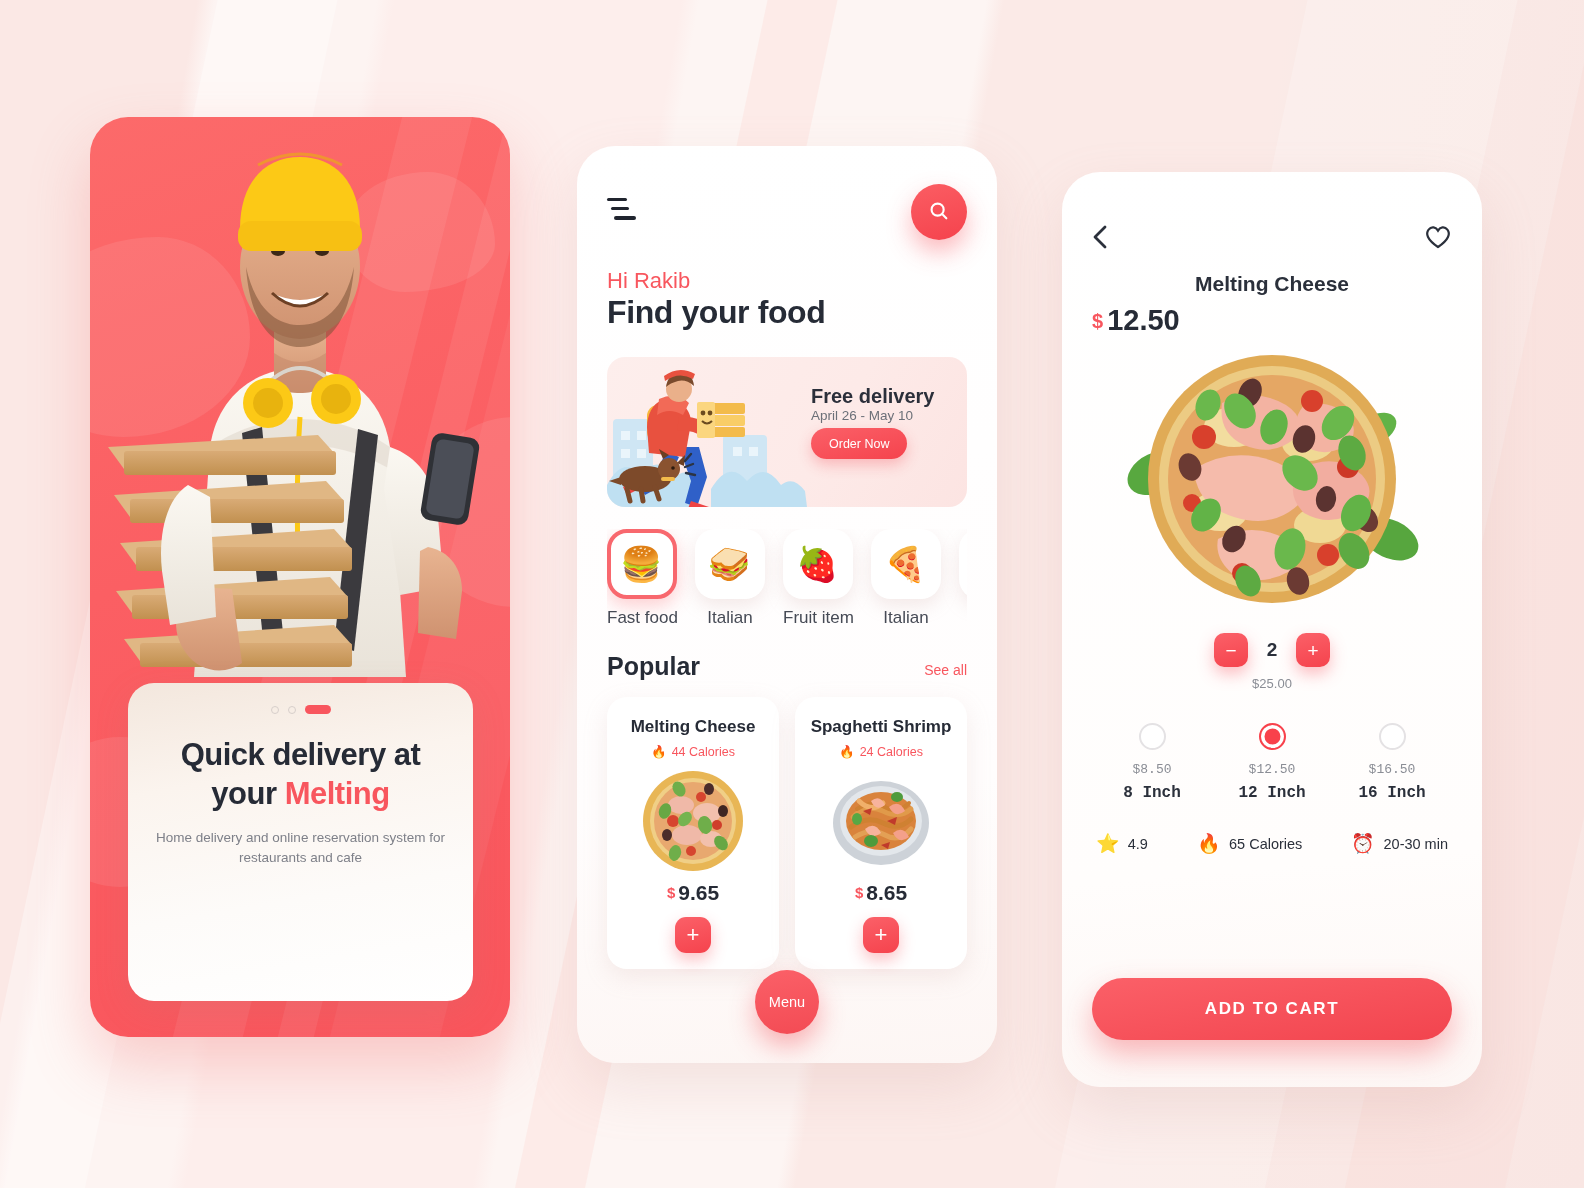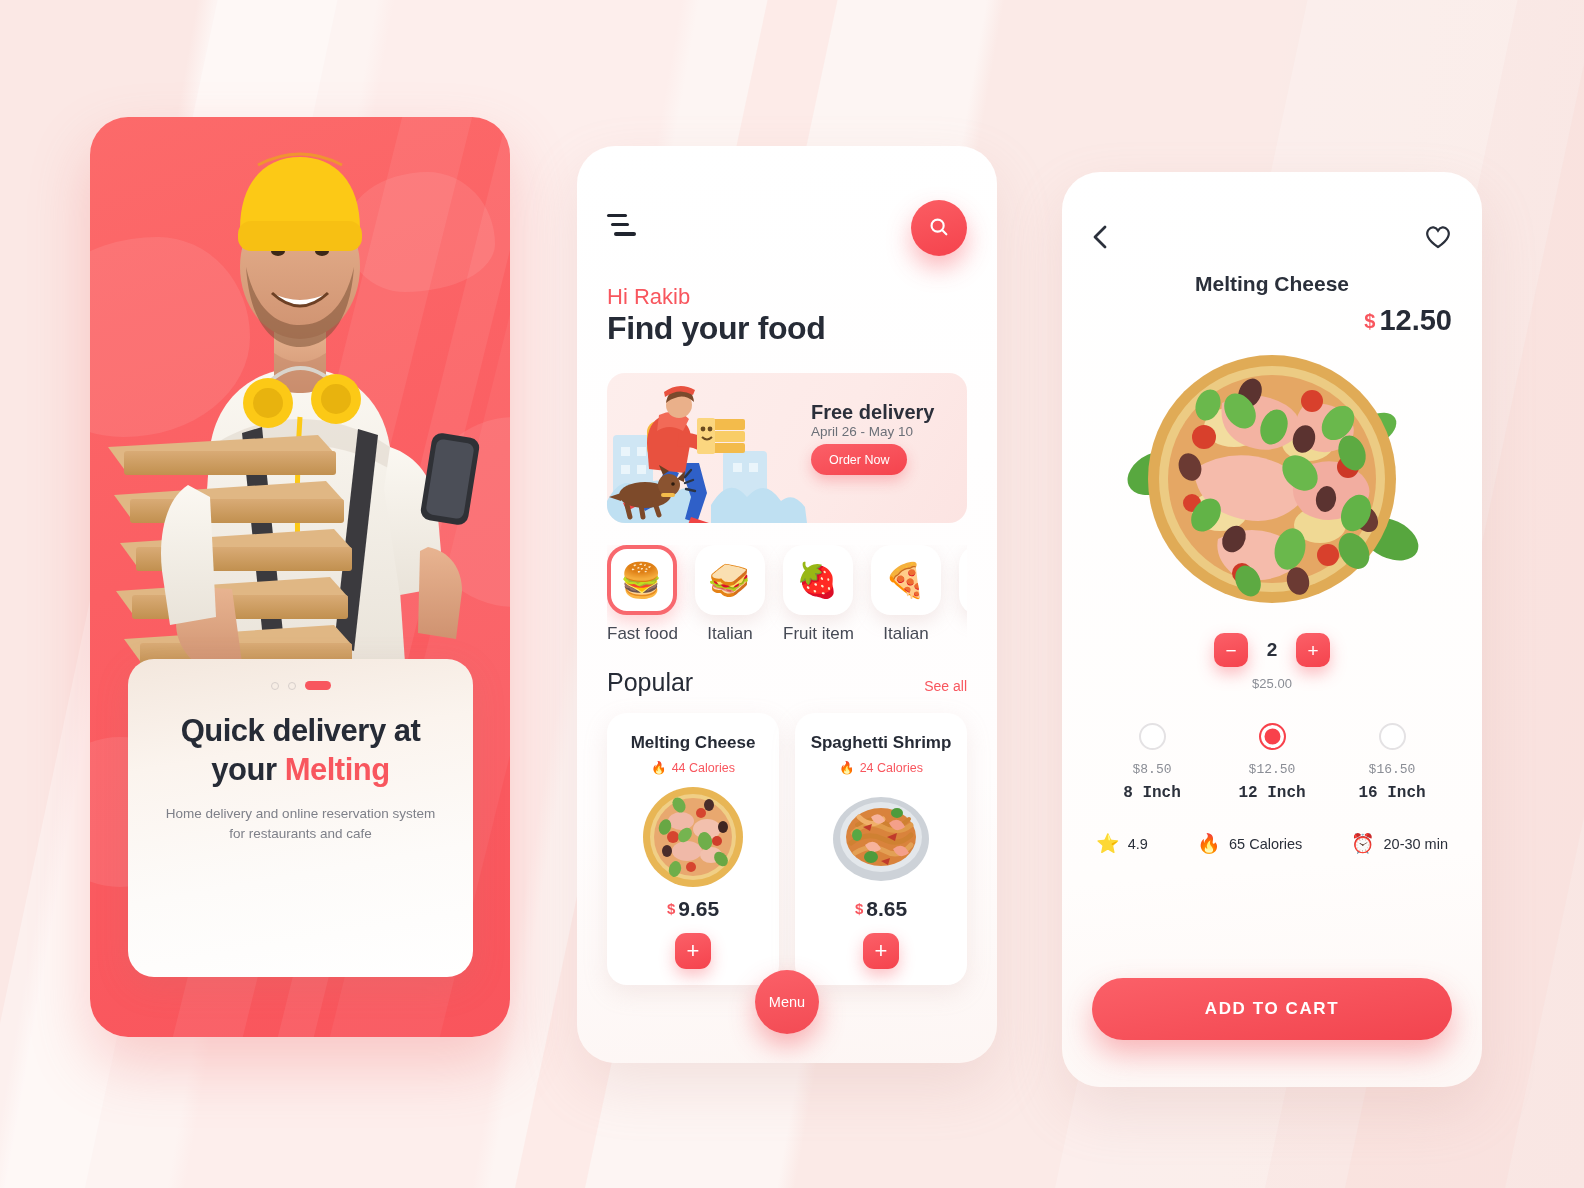--- a/index.html
+++ b/index.html
@@ -52,25 +52,25 @@
   #screen1 .diag.d1 { left:195px; }
   #screen1 .diag.d2 { left:300px; width:36px;}
   #screen1 .diag.d3 { left:352px; width:110px; background:rgba(255,255,255,0.05);}
 
   
   .hero-photo { position:absolute; left:0; top:0; width:420px; height:600px; }
   .hero-photo svg { display:block; }
 
   
   .info-card {
-    position:absolute; left:38px; top:542px; width:345px; height:318px;
+    position:absolute; left:38px; top:566px; width:345px; height:318px;
     background:linear-gradient(170deg,#f3e7dd 0%, #fbf4ee 30%, #fdfbf9 65%, #ffffff 100%);
     border-radius:26px;
     box-shadow:0 10px 34px rgba(180,120,110,0.16);
-    padding:22px 32px 0;
+    padding:22px 22px 0;
     text-align:center;
   }
   .dots { display:flex; justify-content:center; align-items:center; gap:9px; margin-bottom:22px; }
   .dot { width:8px;height:8px;border-radius:50%; border:1.6px solid #d7cfcb; }
   .dot.pill { width:26px;height:9px;border-radius:6px;background:#f8565e;border:none;}
   .hl-title {
     font-size:31px; font-weight:700; color:#262b36; line-height:1.25; letter-spacing:-0.5px;
   }
   .hl-title .accent { color:#f8565e; }
   .hl-sub { margin-top:14px; font-size:13.5px; color:#7e8089; line-height:1.5; }
@@ -81,21 +81,21 @@
     display:flex; align-items:center; justify-content:center;
     box-shadow:0 12px 26px rgba(246,70,82,0.36);
     cursor:pointer; border:none;
   }
 
   
   #screen2 {
     left:577px; top:146px; width:420px; height:917px;
     background:linear-gradient(175deg,#ffffff 0%, #fffdfd 70%, #fdf6f4 100%);
     box-shadow:0 24px 56px rgba(205,150,145,0.2);
-    padding:60px 30px 0;
+    padding:44px 30px 0;
   }
   .topbar { display:flex; align-items:flex-start; justify-content:space-between; }
   .hamburger { width:30px; padding-top:8px; cursor:pointer; }
   .hamburger i { display:block; height:3.2px; background:#20242e; border-radius:2px; margin-bottom:6px; }
   .hamburger i:nth-child(1){ width:20px; margin-left:0; }
   .hamburger i:nth-child(2){ width:18px; margin-left:4px; }
   .hamburger i:nth-child(3){ width:22px; margin-left:7px; }
   .searchbtn {
     width:56px;height:56px;border-radius:50%;
     background:linear-gradient(165deg,#fb5d63 0%, #f5434d 100%);
@@ -130,21 +130,21 @@
     display:flex;align-items:center;justify-content:center;font-size:34px;
     box-shadow:0 7px 18px rgba(200,160,155,0.22);
   }
   .cat.active .cat-ic {
     border:4px solid #f8686e; background:#fff;
     box-shadow:0 7px 18px rgba(248,104,110,0.3);
   }
   .cat-lb { margin-top:9px; font-size:17px; color:#464a55; white-space:nowrap; }
 
   .sec-head { margin-top:24px; display:flex; align-items:baseline; justify-content:space-between; }
-  .sec-title { font-size:25px; font-weight:400; color:#262b36; }
+  .sec-title { font-size:25px; font-weight:700; color:#262b36; }
   .see-all { font-size:14px; color:#f8565e; cursor:pointer; }
 
   .pop-row { margin-top:16px; display:flex; gap:16px; }
   .pop-card {
     flex:1; background:#fff; border-radius:20px; padding:20px 10px 16px;
     text-align:center; box-shadow:0 8px 24px rgba(200,160,155,0.18);
     height:272px; display:flex; flex-direction:column; align-items:center;
   }
   .pop-name { font-size:17px; font-weight:700; color:#262b36; }
   .pop-cal { margin-top:7px; font-size:12.5px; color:#f8565e; display:flex; gap:5px; align-items:center; justify-content:center; }
@@ -168,21 +168,21 @@
   
   #screen3 {
     left:1062px; top:172px; width:420px; height:915px;
     background:linear-gradient(175deg,#ffffff 0%, #fffdfc 75%, #fdf7f5 100%);
     box-shadow:0 24px 56px rgba(205,150,145,0.2);
     padding:52px 30px 0;
   }
   .d-top { display:flex; align-items:center; justify-content:space-between; }
   .icon-btn { background:none;border:none;cursor:pointer;padding:0; line-height:0;}
   .d-name { margin-top:22px; text-align:center; font-size:21px; font-weight:700; color:#2b303b; }
-  .d-price { margin-top:8px; text-align:right; font-size:29px; font-weight:700; color:#262b36; }
+  .d-price { margin-top:8px; text-align:left; font-size:29px; font-weight:700; color:#262b36; }
   .d-price .cur { color:#f8565e; font-size:20px; margin-right:4px; vertical-align:2px; }
   .d-img { margin-top:6px; height:272px; display:flex; align-items:center; justify-content:center; }
 
   .stepper { margin-top:18px; display:flex; align-items:center; justify-content:center; gap:15px; }
   .step-btn {
     width:34px;height:34px;border-radius:10px;
     background:linear-gradient(165deg,#fb6068 0%,#f5434d 100%);
     color:#fff;border:none;cursor:pointer;font-size:19px;line-height:1;
     display:flex;align-items:center;justify-content:center;
     box-shadow:0 7px 16px rgba(246,70,82,0.35);

